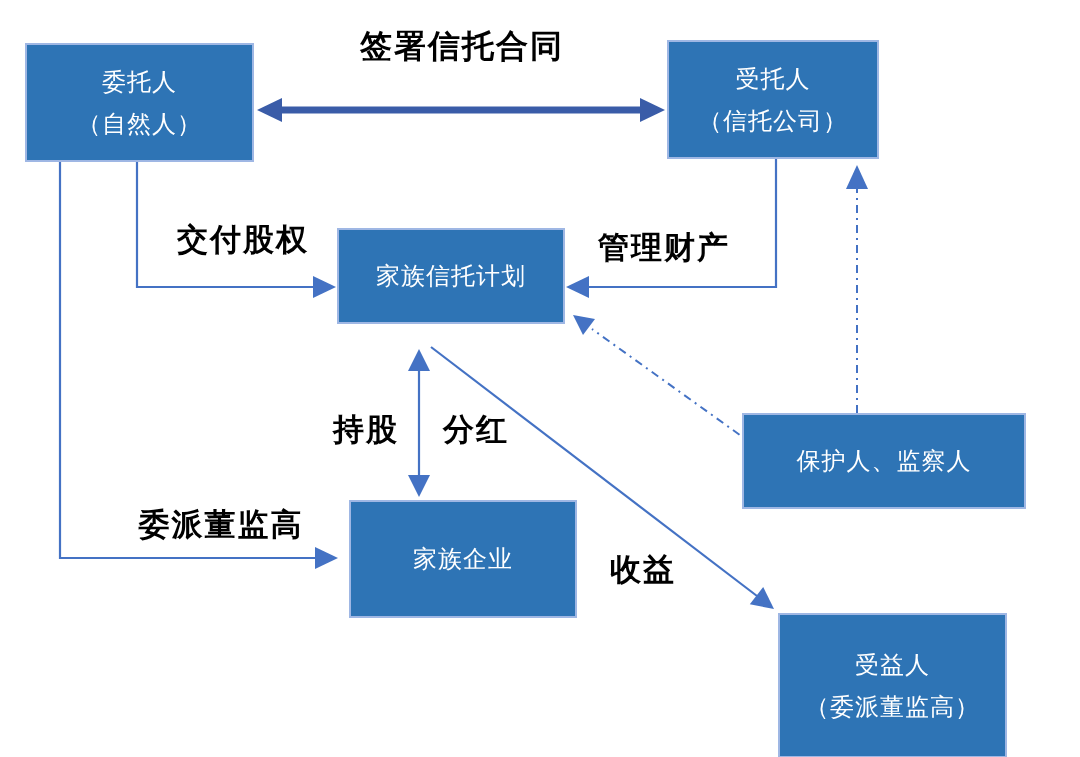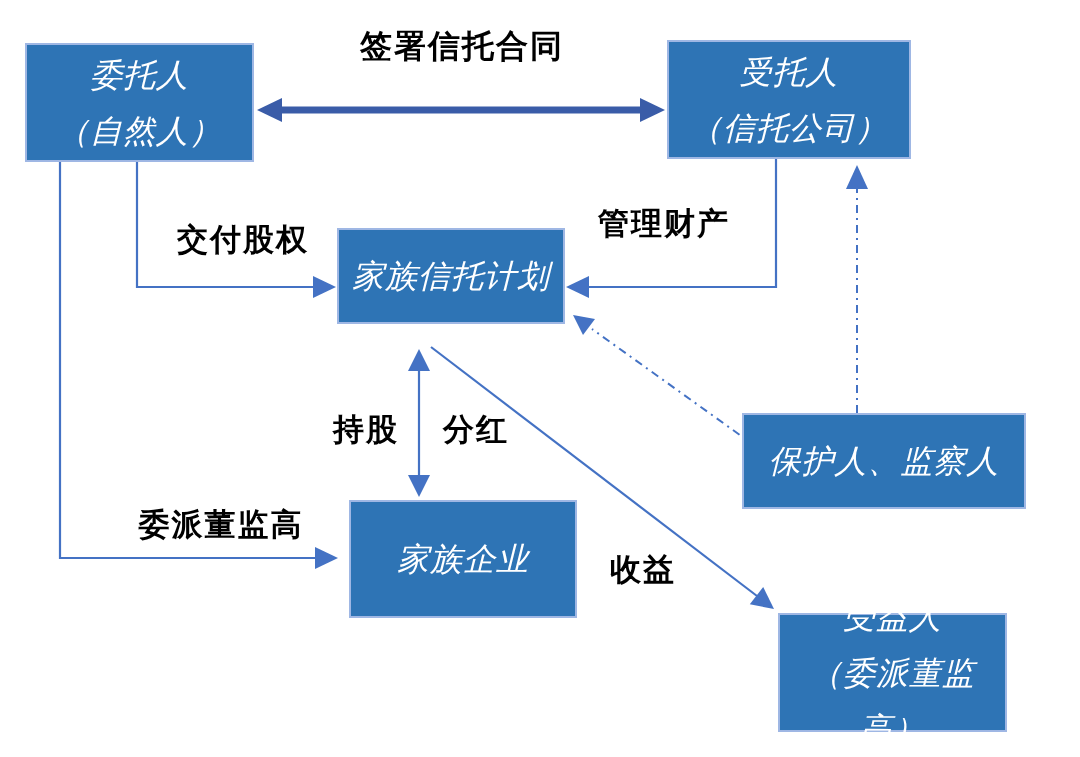--- a/index.html
+++ b/index.html
@@ -28,24 +28,23 @@
   .wires .head-thick{fill:var(--thick);stroke:none;}
   .node{
     position:absolute;
     background:var(--box_fill);
     border:2px solid var(--box_border);
     box-sizing:border-box;
     color:var(--box_text);
     display:flex;flex-direction:column;
     align-items:center;justify-content:center;
     text-align:center;
-    font-size:32px;
+    font-size:24px;
     line-height:1.75;
     letter-spacing:1px;
-    font-style:italic;
   }
   .edge-label{
     position:absolute;
     transform:translate(-50%,-50%);
     color:var(--label);
     font-weight:bold;
     font-size:31px;
     white-space:nowrap;
     letter-spacing:2px;
   }
@@ -99,43 +98,43 @@
       <line class="dashdot" x1="857" y1="413" x2="857" y2="188"></line>
       <polygon class="head" points="857,165 846,189 868,189"></polygon>
     </g>
   </svg>
 
   <div class="node" style="left:25px;top:43px;width:229px;height:119px;">
     <span>委托人</span>
     <span>（自然人）</span>
   </div>
 
-  <div class="node" style="left:667px;top:40px;width:244px;height:119px;">
+  <div class="node" style="left:667px;top:40px;width:212px;height:119px;">
     <span>受托人</span>
     <span>（信托公司）</span>
   </div>
 
   <div class="node" style="left:337px;top:228px;width:228px;height:96px;">
     <span>家族信托计划</span>
   </div>
 
   <div class="node" style="left:340px;top:500px;width:228px;height:118px;margin-left:9px;">
     <span>家族企业</span>
   </div>
 
   <div class="node" style="left:742px;top:413px;width:284px;height:96px;">
     <span>保护人、监察人</span>
   </div>
 
-  <div class="node" style="left:778px;top:613px;width:229px;height:119px;">
+  <div class="node" style="left:778px;top:613px;width:229px;height:145px;">
     <span>受益人</span>
     <span>（委派董监高）</span>
   </div>
 
   <div class="edge-label" style="left:243px;top:240px;">交付股权</div>
   <div class="edge-label title" style="left:462px;top:47px;">签署信托合同</div>
-  <div class="edge-label" style="left:664px;top:224px;">管理财产</div>
+  <div class="edge-label" style="left:664px;top:248px;">管理财产</div>
   <div class="edge-label" style="left:366px;top:430px;">持股</div>
   <div class="edge-label" style="left:476px;top:430px;">分红</div>
   <div class="edge-label" style="left:208px;top:525px;margin-left:13px;">委派董监高</div>
   <div class="edge-label" style="left:643px;top:570px;">收益</div>
 
 </div>
 
 </body></html>

